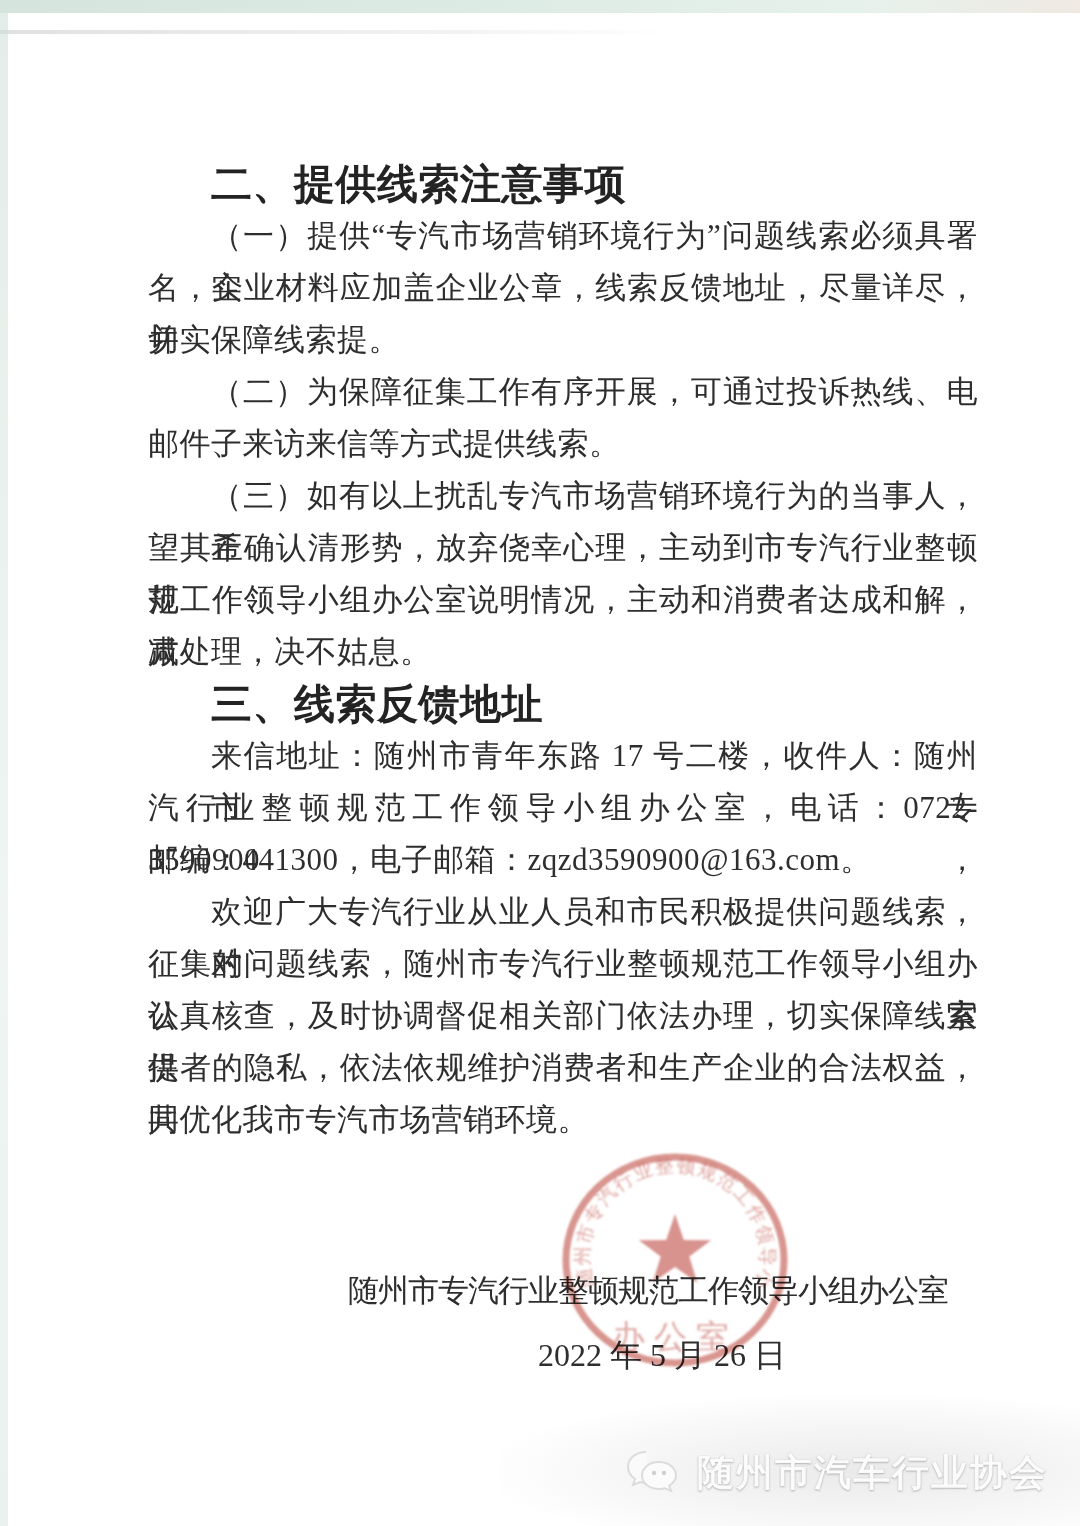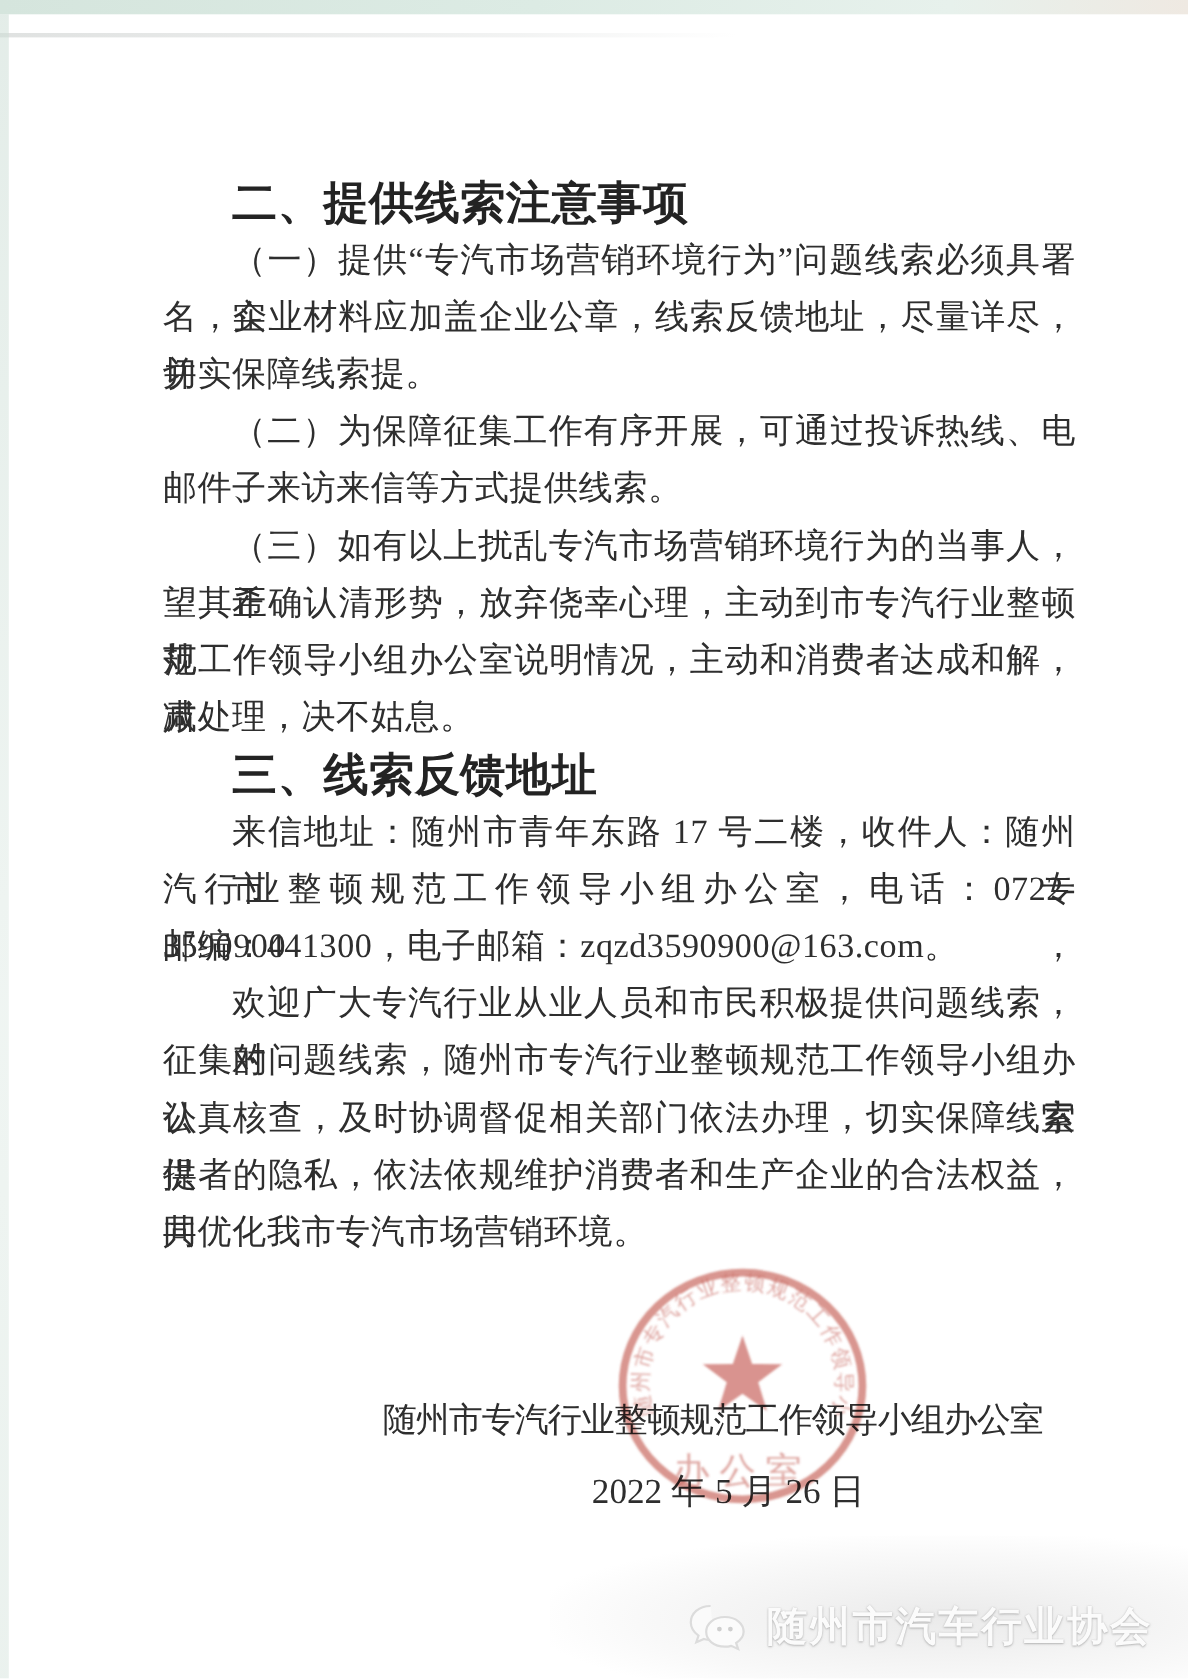--- a/index.html
+++ b/index.html
@@ -54,21 +54,21 @@
     position:absolute;left:545px;top:1140px;width:260px;height:250px;
     mix-blend-mode:multiply;opacity:.85;
   }
   
   .corner-shade{
     position:absolute;right:0;top:1396px;width:580px;height:130px;
     background:radial-gradient(ellipse at 62% 58%,rgba(200,200,200,.38),rgba(205,205,205,.12) 55%,rgba(210,210,210,0) 75%);
   }
   .watermark{
     position:absolute;right:32px;top:1448px;height:56px;
-    display:flex;align-items:flex-end;gap:17px;
+    display:flex;align-items:flex-start;gap:17px;
   }
   .watermark .wm-text{
     font-family:"Liberation Sans","DejaVu Sans",sans-serif;
     font-weight:600;font-size:37px;letter-spacing:2px;color:#fbfbfb;
     text-shadow:0 1px 2px rgba(150,150,150,.65), 0 0 1px rgba(160,160,160,.5);
     white-space:nowrap;
   }
 </style>
 </head>
 <body>

